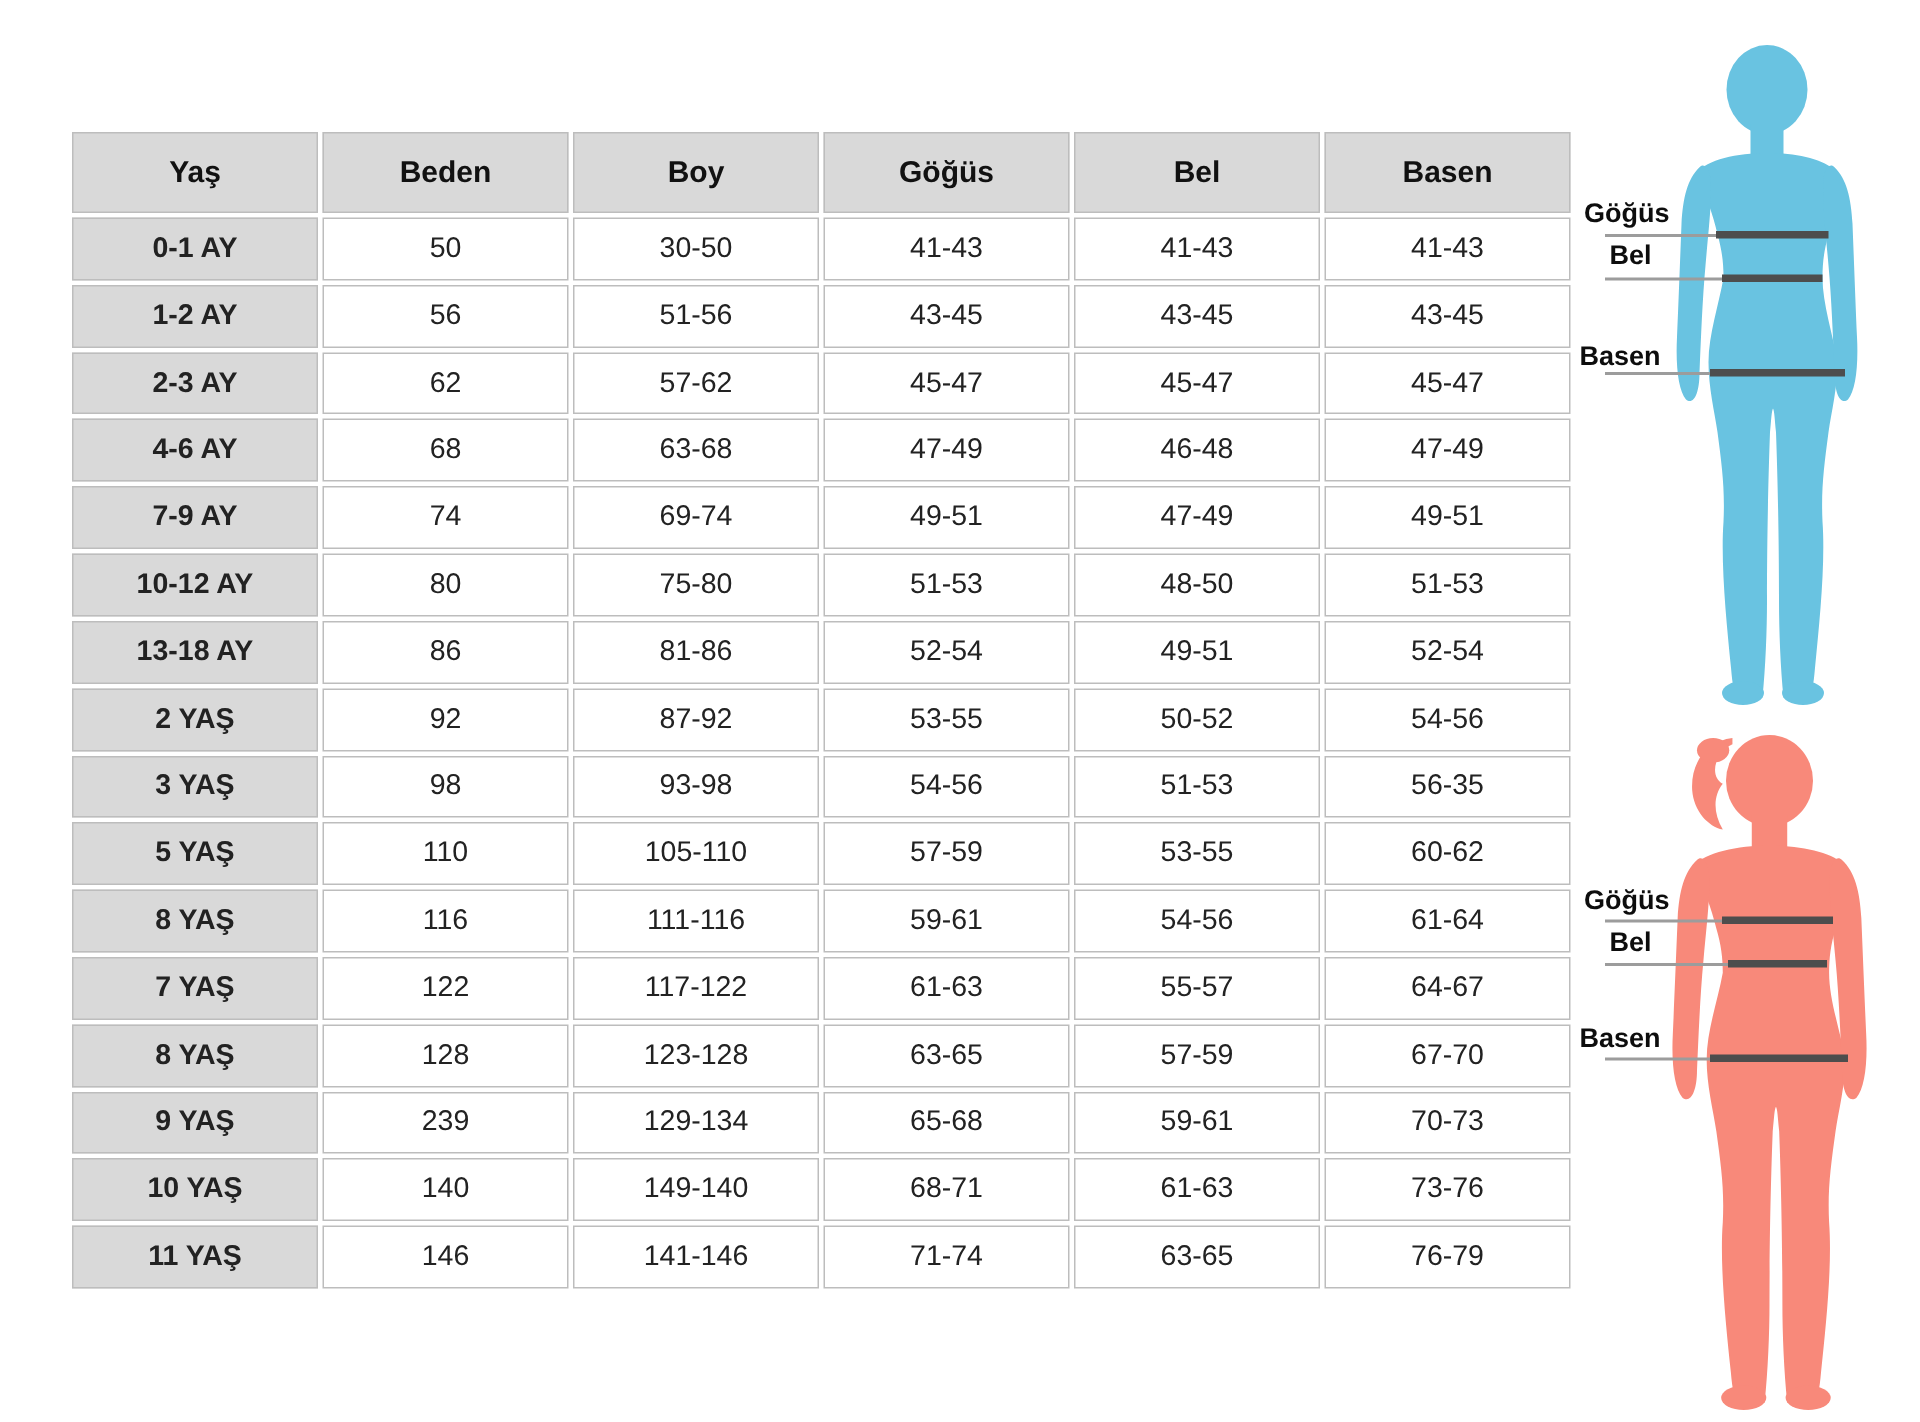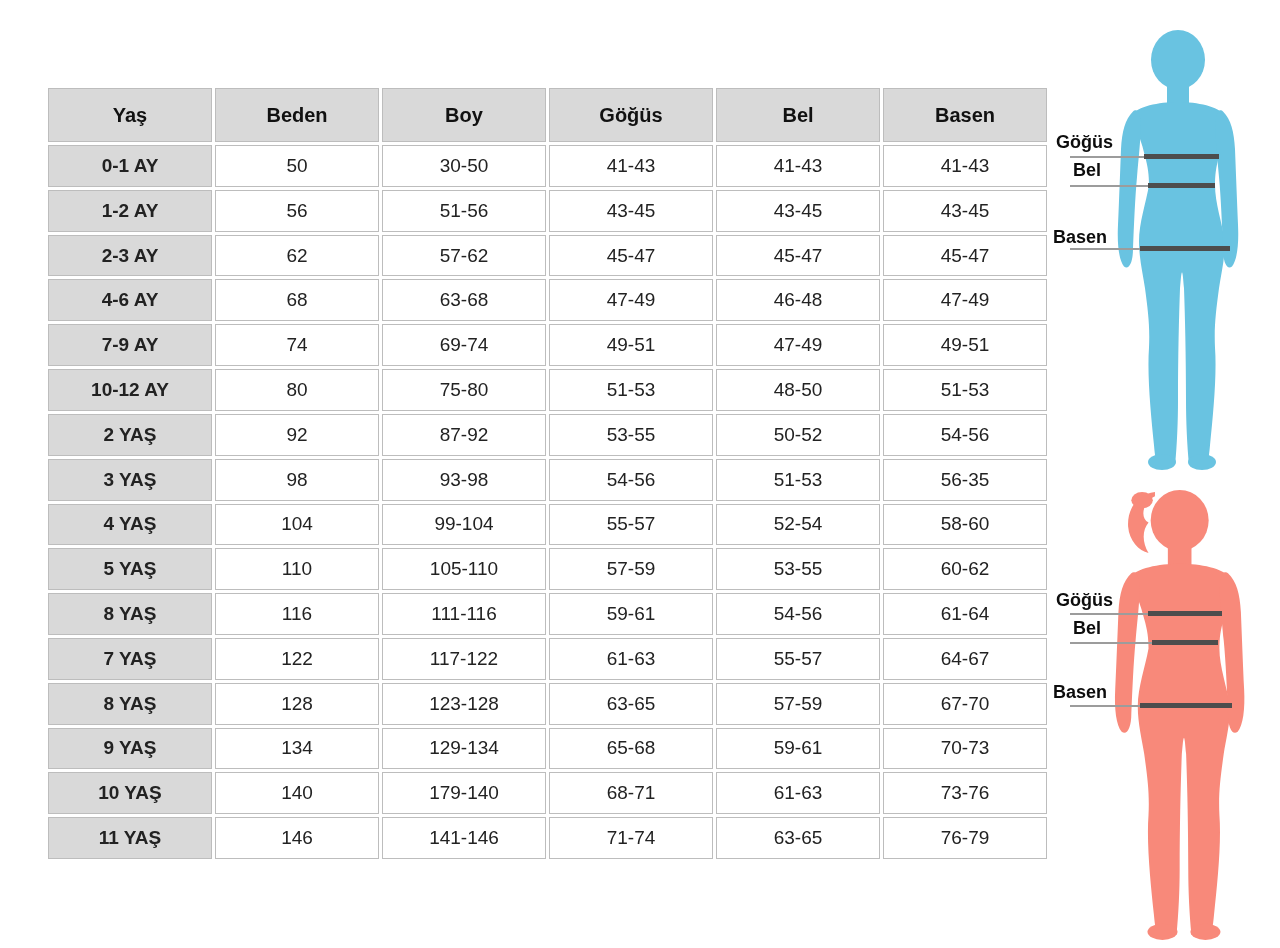--- a/index.html
+++ b/index.html
@@ -109,44 +109,44 @@
         </tr>
         <tr>
           <td class="age-col">10-12 AY</td>
           <td>80</td>
           <td>75-80</td>
           <td>51-53</td>
           <td>48-50</td>
           <td>51-53</td>
         </tr>
         <tr>
+          <td class="age-col">13-18 AY</td>
+          <td>86</td>
+          <td>81-86</td>
+          <td>52-54</td>
+          <td>49-51</td>
+          <td>52-54</td>
+        </tr>
+        <tr>
           <td class="age-col">2 YAŞ</td>
           <td>92</td>
           <td>87-92</td>
           <td>53-55</td>
           <td>50-52</td>
           <td>54-56</td>
         </tr>
         <tr>
           <td class="age-col">3 YAŞ</td>
           <td>98</td>
           <td>93-98</td>
           <td>54-56</td>
           <td>51-53</td>
           <td>56-35</td>
         </tr>
         <tr>
-          <td class="age-col">4 YAŞ</td>
-          <td>104</td>
-          <td>99-104</td>
-          <td>55-57</td>
-          <td>52-54</td>
-          <td>58-60</td>
-        </tr>
-        <tr>
           <td class="age-col">5 YAŞ</td>
           <td>110</td>
           <td>105-110</td>
           <td>57-59</td>
           <td>53-55</td>
           <td>60-62</td>
         </tr>
         <tr>
           <td class="age-col">8 YAŞ</td>
           <td>116</td>
@@ -166,30 +166,30 @@
         <tr>
           <td class="age-col">8 YAŞ</td>
           <td>128</td>
           <td>123-128</td>
           <td>63-65</td>
           <td>57-59</td>
           <td>67-70</td>
         </tr>
         <tr>
           <td class="age-col">9 YAŞ</td>
-          <td>134</td>
+          <td>239</td>
           <td>129-134</td>
           <td>65-68</td>
           <td>59-61</td>
           <td>70-73</td>
         </tr>
         <tr>
           <td class="age-col">10 YAŞ</td>
           <td>140</td>
-          <td>179-140</td>
+          <td>149-140</td>
           <td>68-71</td>
           <td>61-63</td>
           <td>73-76</td>
         </tr>
         <tr>
           <td class="age-col">11 YAŞ</td>
           <td>146</td>
           <td>141-146</td>
           <td>71-74</td>
           <td>63-65</td>

